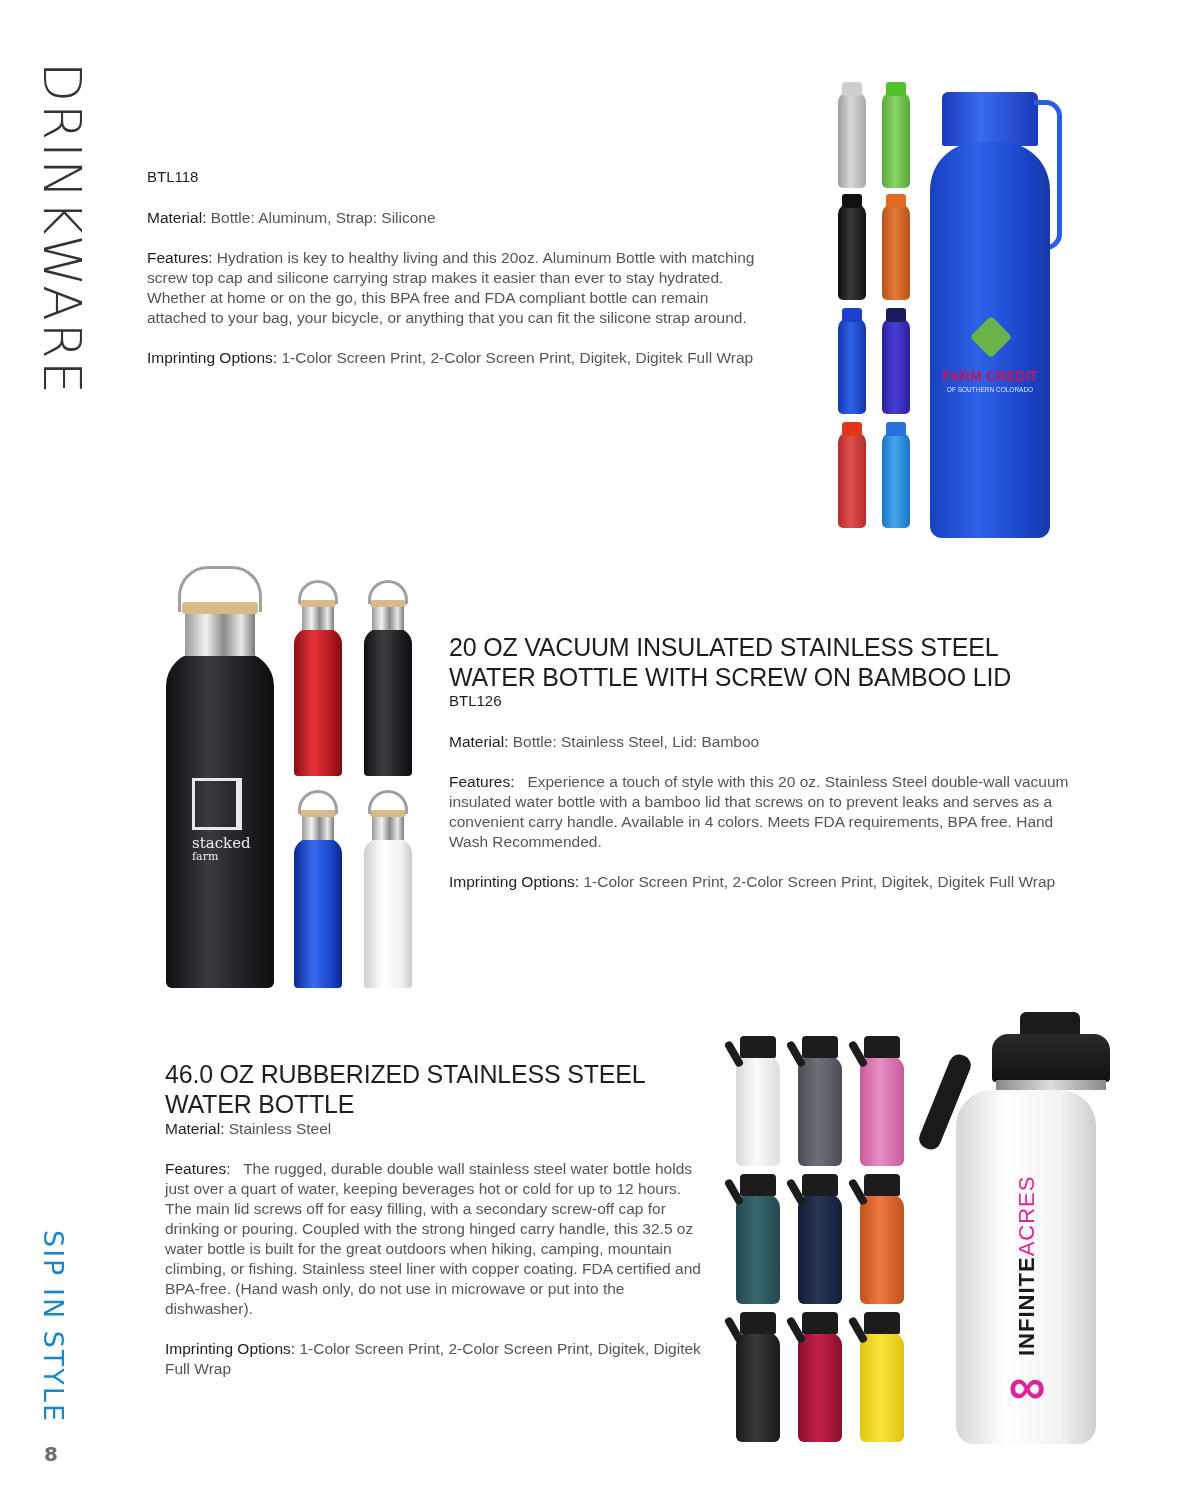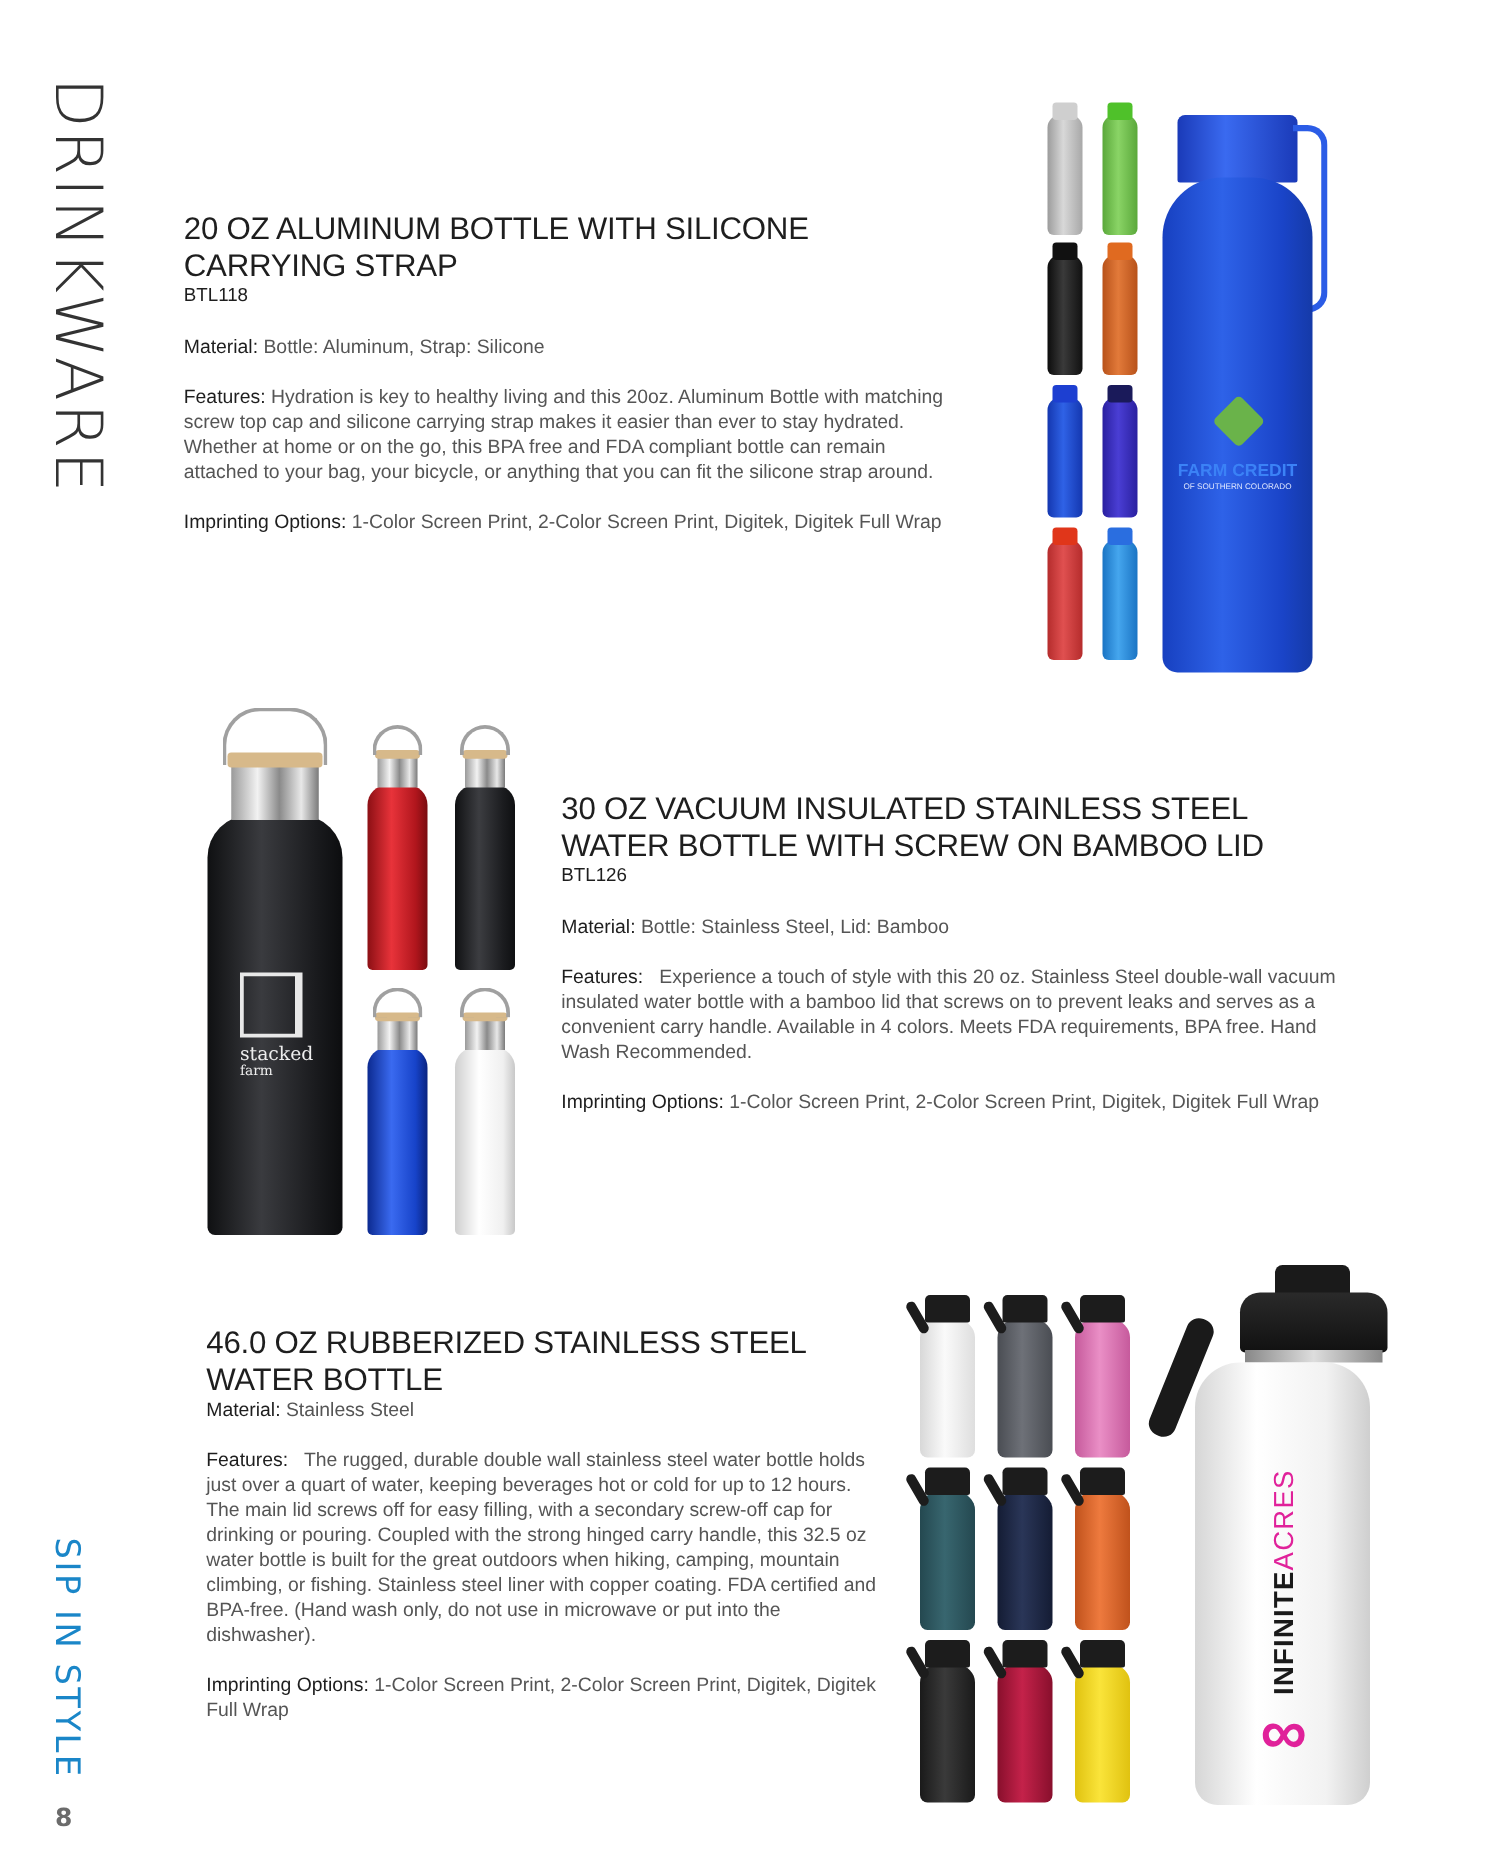--- a/index.html
+++ b/index.html
@@ -55,21 +55,20 @@
   .b-rb .loop { position: absolute; background: #1c1c1c; border-radius: 4px; transform: rotate(-30deg); }
 </style>
 </head>
 <body>
 
 <div class="side-title">DRINKWARE</div>
 <div class="side-tag">SIP IN STYLE</div>
 <div class="page-num">8</div>
 
 <div class="product p1">
-  <h2>20 OZ ALUMINUM BOTTLE WITH SILICONE CARRYING STRAP</h2>
   <div class="sku">BTL118</div>
   <p><span class="lbl">Material:</span> <span>Bottle: Aluminum, Strap: Silicone</span></p>
   <p><span class="lbl">Features:</span> <span>Hydration is key to healthy living and this 20oz. Aluminum Bottle with matching screw top cap and silicone carrying strap makes it easier than ever to stay hydrated. Whether at home or on the go, this BPA free and FDA compliant bottle can remain attached to your bag, your bicycle, or anything that you can fit the silicone strap around.</span></p>
   <p><span class="lbl">Imprinting Options:</span> <span>1-Color Screen Print, 2-Color Screen Print, Digitek, Digitek Full Wrap</span></p>
 </div>
 
 <div class="img" style="left:830px; top:78px; width:250px; height:460px;">
 
   <div class="b-al" style="left:8px; top:14px; width:28px; height:96px; background:linear-gradient(90deg,#9c9c9c,#d8d8d8 45%,#a8a8a8);">
       <div class="cap" style="background:#cfcfcf"></div>
@@ -94,21 +93,21 @@
     </div>
   <div class="b-al" style="left:52px; top:354px; width:28px; height:96px; background:linear-gradient(90deg,#1a74c4,#45a6ee 45%,#1a74c4);">
       <div class="cap" style="background:#2a6ee0"></div>
     </div>
 
   <div style="position:absolute; left:100px; top:14px; width:120px; height:446px;">
     <div style="position:absolute; left:12px; top:0; width:96px; height:54px; background:linear-gradient(90deg,#1a3ab8,#3a6af0 40%,#1a3ab8); border-radius:6px 6px 2px 2px;"></div>
     <div style="position:absolute; left:104px; top:8px; width:28px; height:150px; border:5px solid #2b5ce6; border-left:none; border-radius:0 16px 16px 0;"></div>
     <div style="position:absolute; left:0; top:50px; width:120px; height:396px; background:linear-gradient(90deg,#1740c0,#2e62e8 40%,#1a44c8 80%,#153aa8); border-radius:48px 48px 12px 12px;"></div>
     <div style="position:absolute; left:46px; top:230px; width:30px; height:30px; background:#6ab34a; transform:rotate(45deg); border-radius:4px;"></div>
-    <div style="position:absolute; left:0; width:120px; top:276px; text-align:center; color:#3b82f6; font-weight:bold; font-size:14px;">FARM CREDIT</div>
+    <div style="position:absolute; left:0; width:120px; top:276px; text-align:center; color:#be185d; font-weight:bold; font-size:14px;">FARM CREDIT</div>
     <div style="position:absolute; left:0; width:120px; top:294px; text-align:center; color:#e0e8ff; font-size:6.5px;">OF SOUTHERN COLORADO</div>
   </div>
 </div>
 
 <div class="img" style="left:160px; top:566px; width:260px; height:426px;">
 
   <div class="b-ss" style="left:6px; top:86px; width:108px; height:336px; background:linear-gradient(90deg,#0f1012,#3a3b3f 40%,#1a1b1e 80%,#0c0d0f); border-radius:34px 34px 6px 6px;">
     <div class="neck" style="top:-40px; width:70px; height:44px;"></div>
     <div class="lid" style="top:-50px; width:76px; height:12px;"></div>
     <div class="handle" style="top:-86px; width:84px; height:46px;"></div>
@@ -133,21 +132,21 @@
       <div class="handle" style="top:-48px; width:40px; height:24px;"></div>
   </div>
   <div class="b-ss" style="left:204px; top:272px; width:48px; height:150px; background:linear-gradient(90deg,#cfcfcf,#ffffff 40%,#f0f0f0 80%,#c8c8c8);">
     <div class="neck" style="top:-22px; width:32px; height:24px;"></div>
       <div class="lid" style="top:-28px; width:36px; height:7px;"></div>
       <div class="handle" style="top:-48px; width:40px; height:24px;"></div>
   </div>
 </div>
 
 <div class="product p2">
-  <h2>30 OZ VACUUM INSULATED STAINLESS STEEL WATER BOTTLE WITH SCREW ON BAMBOO LID</h2>
+  <h2>20 OZ VACUUM INSULATED STAINLESS STEEL WATER BOTTLE WITH SCREW ON BAMBOO LID</h2>
   <div class="sku">BTL126</div>
   <p><span class="lbl">Material:</span> <span>Bottle: Stainless Steel, Lid: Bamboo</span></p>
   <p><span class="lbl">Features:</span>&nbsp;&nbsp; <span>Experience a touch of style with this 20 oz. Stainless Steel double-wall vacuum insulated water bottle with a bamboo lid that screws on to prevent leaks and serves as a convenient carry handle. Available in 4 colors. Meets FDA requirements, BPA free. Hand Wash Recommended.</span></p>
   <p><span class="lbl">Imprinting Options:</span> <span>1-Color Screen Print, 2-Color Screen Print, Digitek, Digitek Full Wrap</span></p>
 </div>
 
 <div class="product p3">
   <h2>46.0 OZ RUBBERIZED STAINLESS STEEL WATER BOTTLE</h2>
   <p><span class="lbl">Material:</span> <span>Stainless Steel</span></p>
   <p><span class="lbl">Features:</span>&nbsp;&nbsp; <span>The rugged, durable double wall stainless steel water bottle holds just over a quart of water, keeping beverages hot or cold for up to 12 hours. The main lid screws off for easy filling, with a secondary screw-off cap for drinking or pouring. Coupled with the strong hinged carry handle, this 32.5 oz water bottle is built for the great outdoors when hiking, camping, mountain climbing, or fishing. Stainless steel liner with copper coating. FDA certified and BPA-free. (Hand wash only, do not use in microwave or put into the dishwasher).</span></p>

